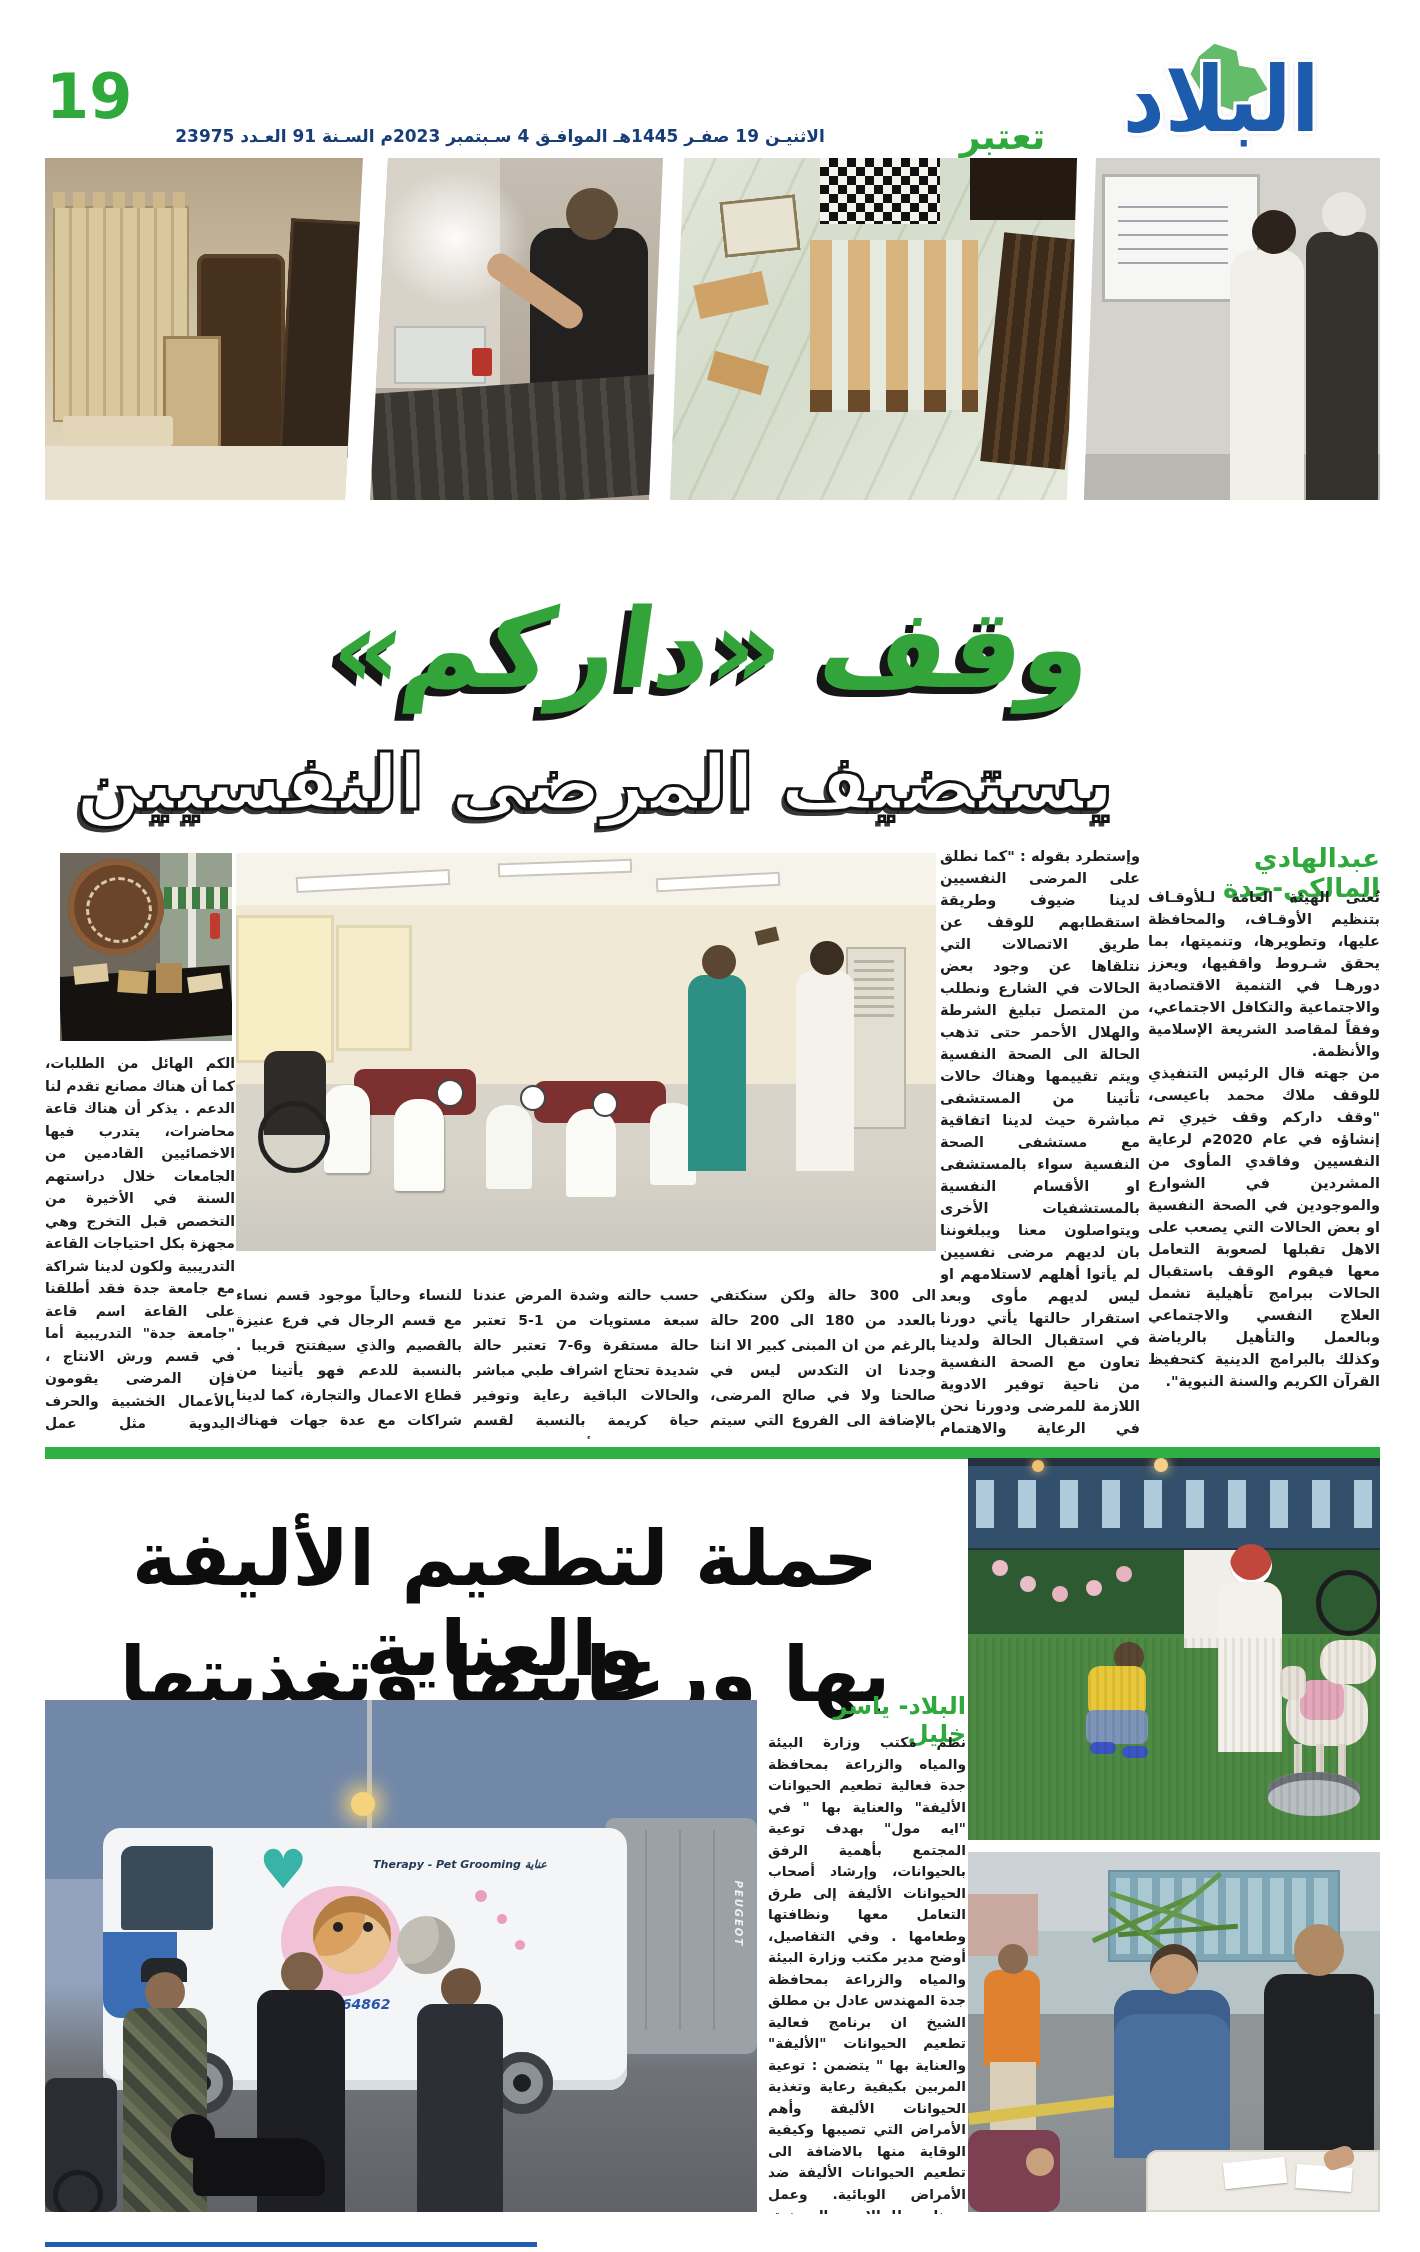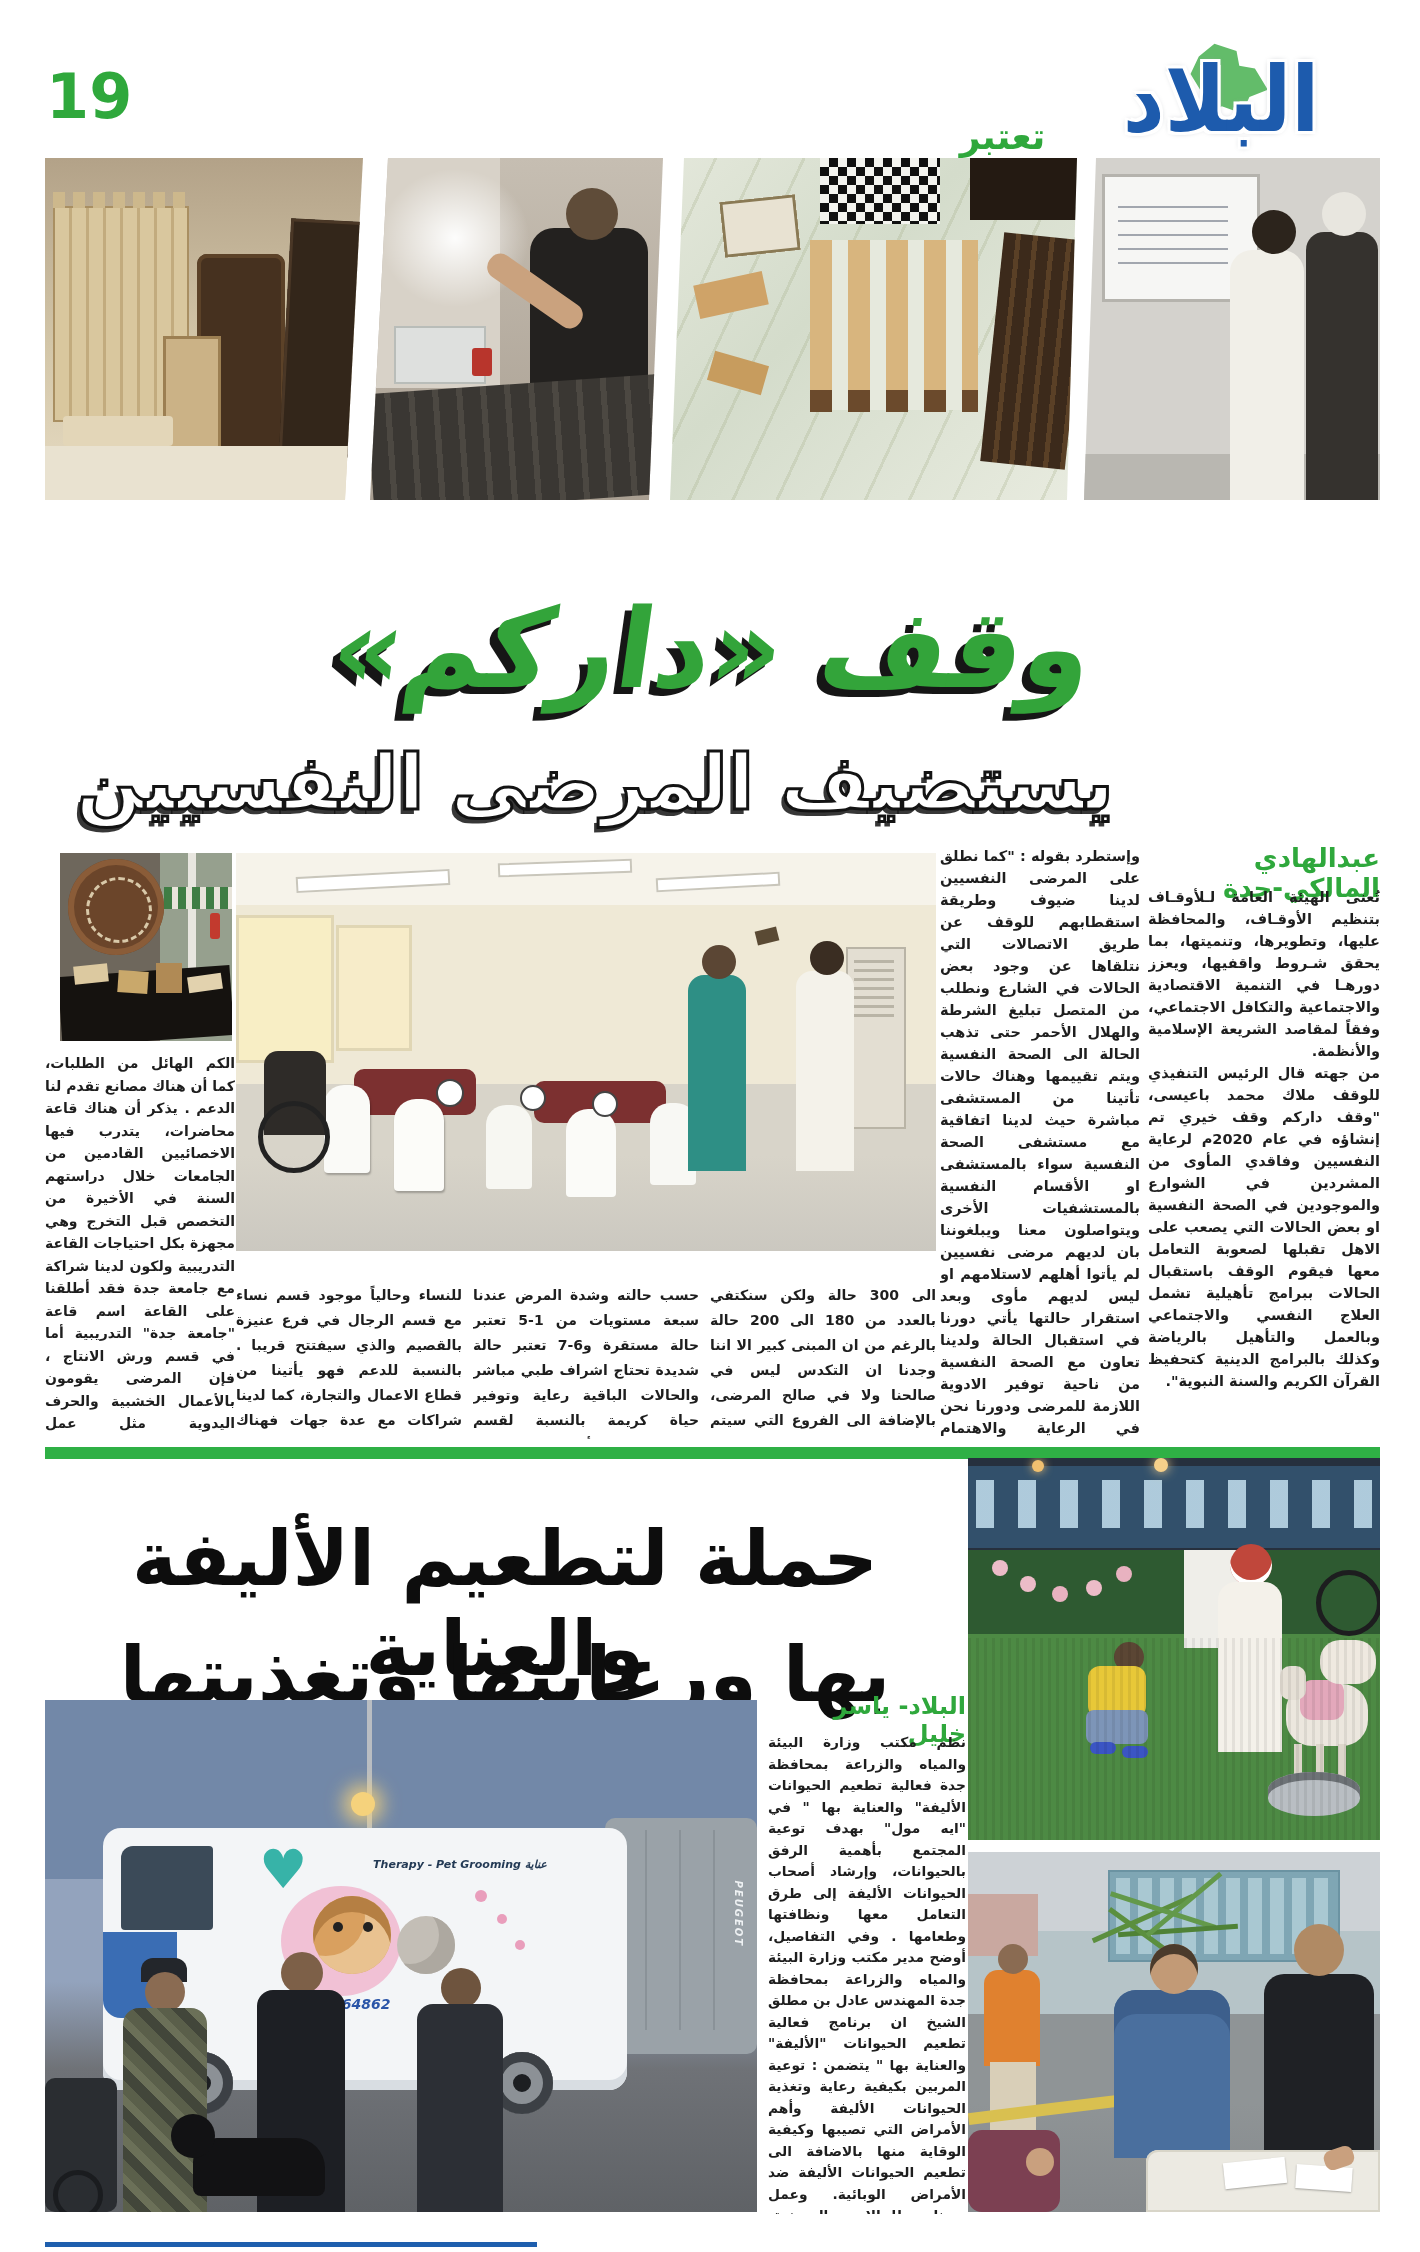--- a/index.html
+++ b/index.html
@@ -21,20 +21,21 @@
   .headline-black{font-weight:700;color:#0d0d0d;text-align:center;direction:rtl;}
   .divider{position:absolute;background:#2fb045;}
 </style>
 </head>
 <body>
 
 <div class="page">
 
   <div class="abs" style="left:46px;top:60px;width:90px;font-size:62px;font-weight:700;color:#2fa83c;">19</div>
 
+  <div class="abs ar" style="left:150px;top:126px;width:700px;font-size:17px;font-weight:700;color:#173d77;text-align:center;">الاثنيـن 19 صفـر 1445هـ الموافـق 4 سـبتمبر 2023م السـنة 91 العـدد 23975</div>
 
   <div class="abs ar" style="left:915px;top:116px;width:175px;font-size:36px;font-weight:700;color:#2fa83c;text-align:center;">تعتبر</div>
 
   <div class="abs" style="left:1085px;top:44px;width:272px;height:108px;">
     <svg class="abs" style="left:100px;top:-6px;" width="92" height="96" viewBox="0 0 100 100">
       <polygon points="32,4 56,12 59,28 76,31 90,54 70,62 62,80 40,72 27,80 17,55 6,37 15,18" fill="#63bc6a"></polygon>
     </svg>
     <div class="abs ar" style="left:0;top:0;width:272px;height:108px;font-size:82px;line-height:112px;font-weight:700;color:#1d5bad;text-align:center;transform:scaleY(1.1);
                 text-shadow:-3px -3px 0 #fff,3px -3px 0 #fff,-3px 3px 0 #fff,3px 3px 0 #fff,0 0 6px #9aa0a8;">البلاد</div>
   </div>

